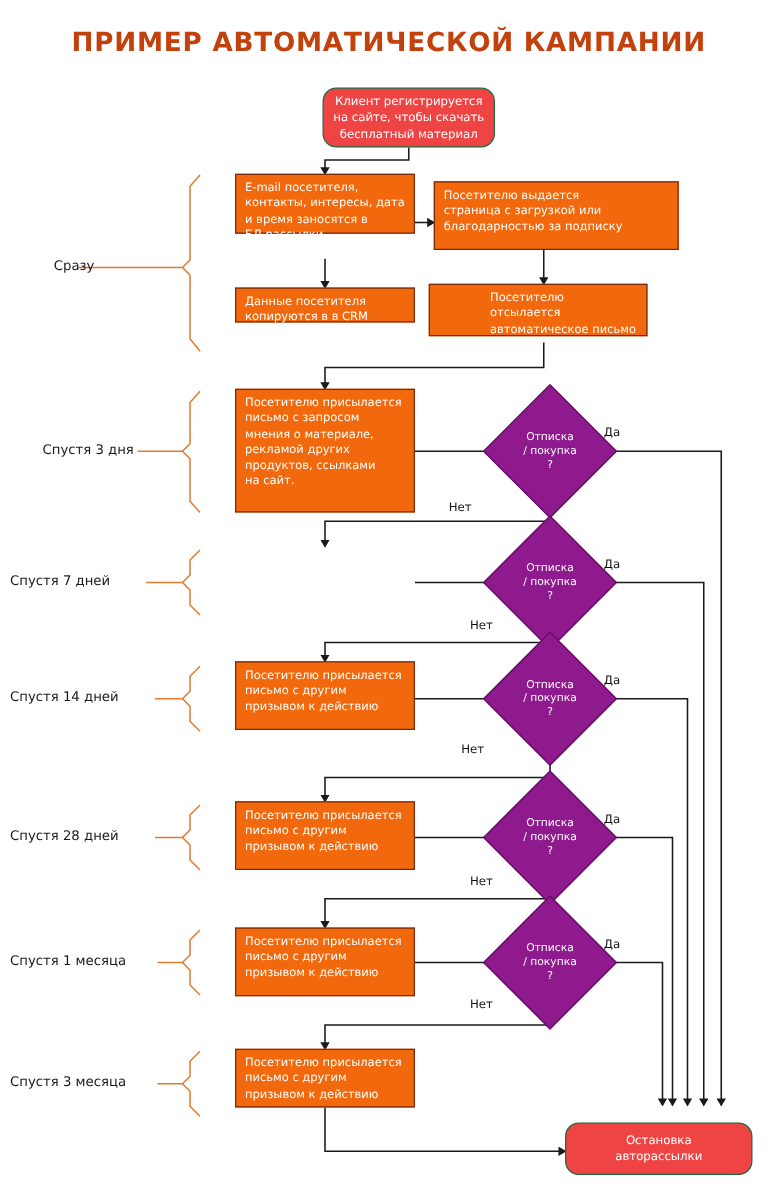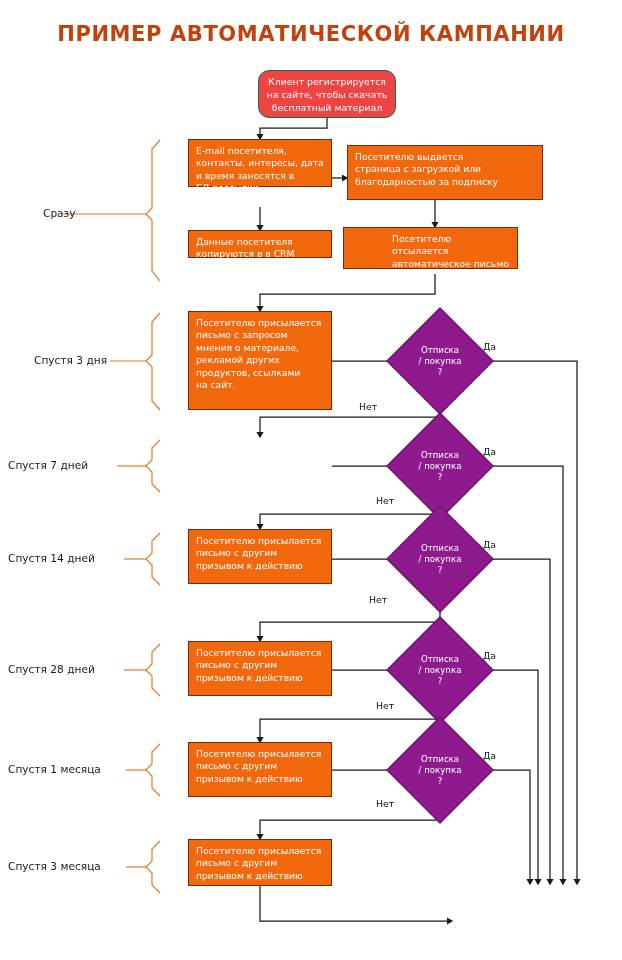--- a/index.html
+++ b/index.html
@@ -279,20 +279,22 @@
 ?</span>
   </div>
 
   <div class="node node-decision" style="left:402px; top:732px; width:76px; height:76px;">
     <span class="diamond-shape"></span>
     <span class="diamond-text">Отписка
 / покупка
 ?</span>
   </div>
 
+  <div class="node node-terminal" style="left:452px; top:898px; width:150px; height:42px;">Остановка
+авторассылки</div>
 
   <div class="edge-label" style="left:483px; top:341px;">Да</div>
   <div class="edge-label" style="left:359px; top:401px;">Нет</div>
 
   <div class="edge-label" style="left:483px; top:446px;">Да</div>
   <div class="edge-label" style="left:376px; top:495px;">Нет</div>
 
   <div class="edge-label" style="left:483px; top:539px;">Да</div>
   <div class="edge-label" style="left:369px; top:594px;">Нет</div>
 

